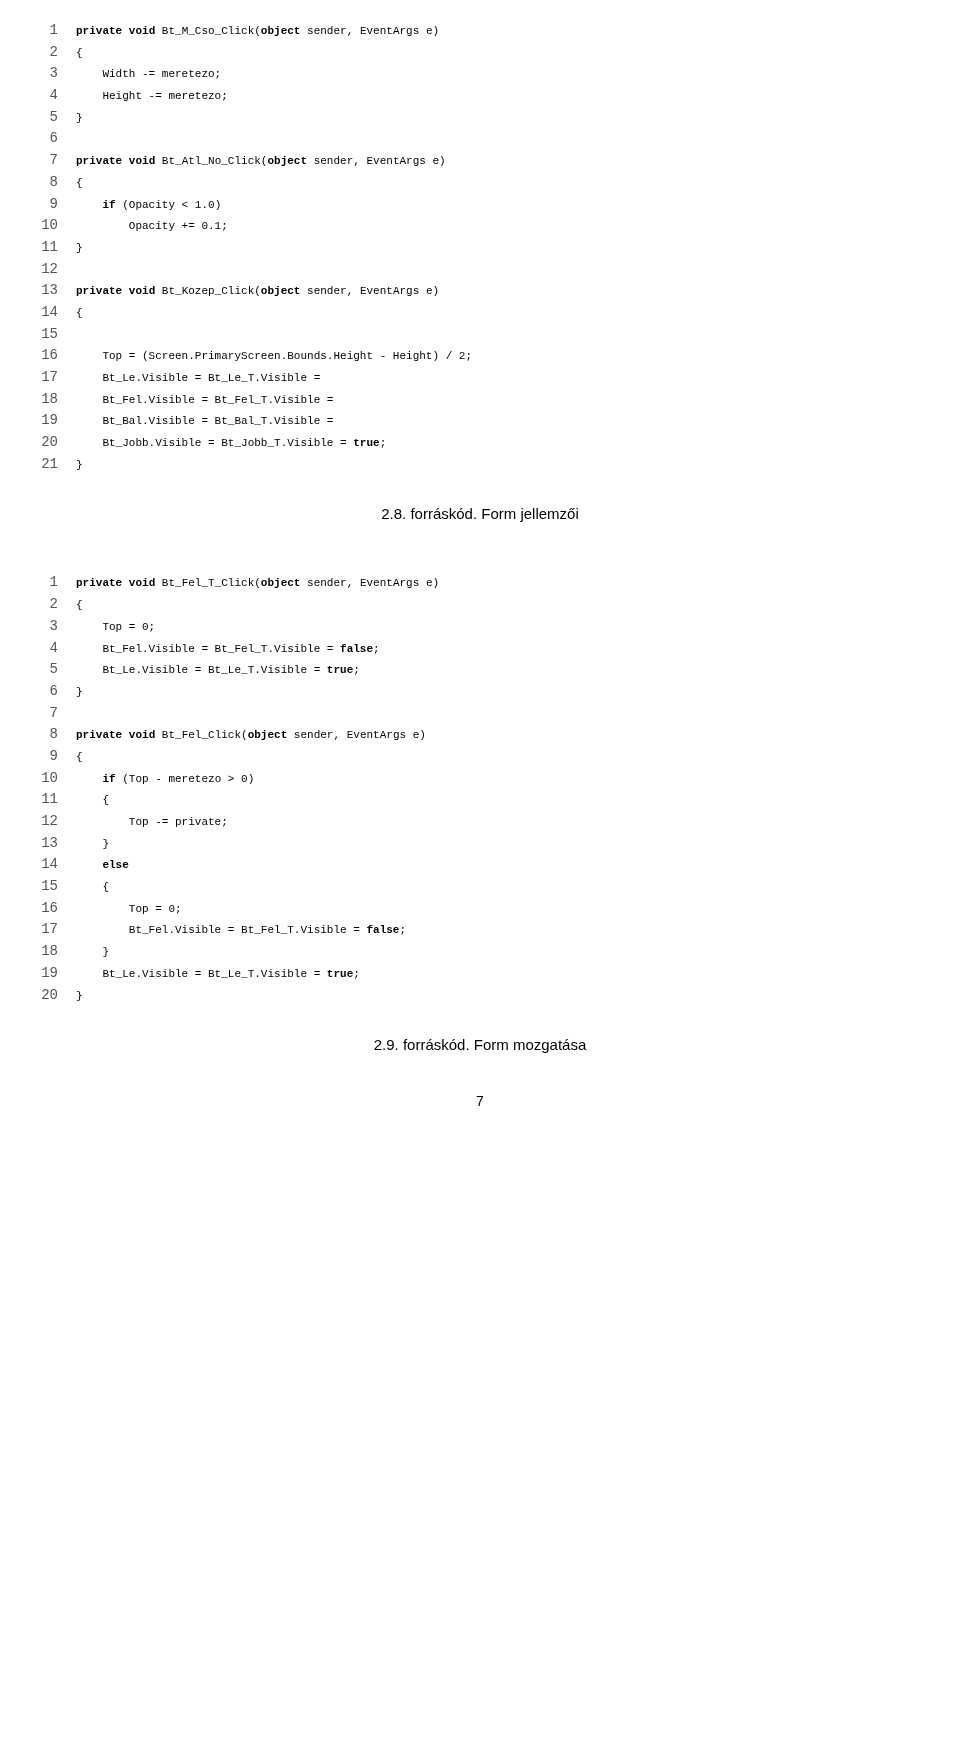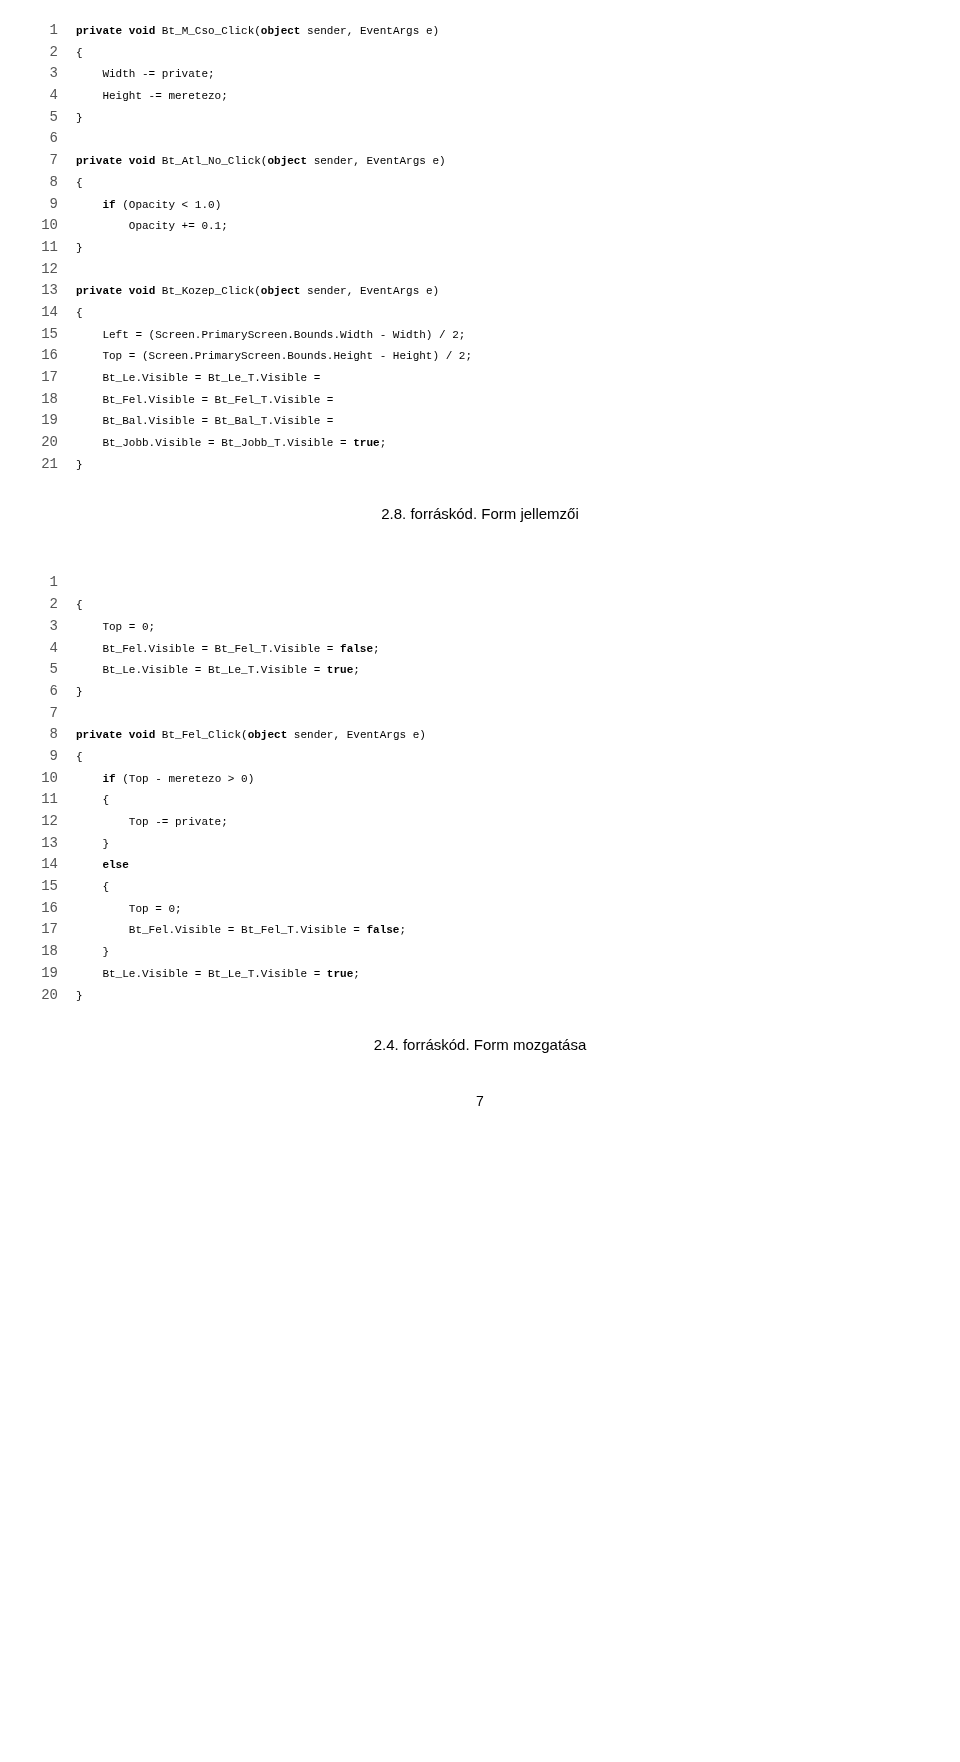--- a/index.html
+++ b/index.html
@@ -76,21 +76,21 @@
     <div class="code-line">
       <span class="line-num">1</span>
       <span class="code-text"><span class="kw">private</span> <span class="kw">void</span> Bt_M_Cso_Click(<span class="kw">object</span> sender, EventArgs e)</span>
     </div>
     <div class="code-line">
       <span class="line-num">2</span>
       <span class="code-text">{</span>
     </div>
     <div class="code-line">
       <span class="line-num">3</span>
-      <span class="code-text">    Width -= private;</span>
+      <span class="code-text">    Width -= meretezo;</span>
     </div>
     <div class="code-line">
       <span class="line-num">4</span>
       <span class="code-text">    Height -= meretezo;</span>
     </div>
     <div class="code-line">
       <span class="line-num">5</span>
       <span class="code-text">}</span>
     </div>
     <div class="code-line">
@@ -124,21 +124,20 @@
     <div class="code-line">
       <span class="line-num">13</span>
       <span class="code-text"><span class="kw">private</span> <span class="kw">void</span> Bt_Kozep_Click(<span class="kw">object</span> sender, EventArgs e)</span>
     </div>
     <div class="code-line">
       <span class="line-num">14</span>
       <span class="code-text">{</span>
     </div>
     <div class="code-line">
       <span class="line-num">15</span>
-      <span class="code-text">    Left = (Screen.PrimaryScreen.Bounds.Width - Width) / 2;</span>
     </div>
     <div class="code-line">
       <span class="line-num">16</span>
       <span class="code-text">    Top = (Screen.PrimaryScreen.Bounds.Height - Height) / 2;</span>
     </div>
     <div class="code-line">
       <span class="line-num">17</span>
       <span class="code-text">    Bt_Le.Visible = Bt_Le_T.Visible =</span>
     </div>
     <div class="code-line">
@@ -160,20 +159,21 @@
 
   </div>
   <div class="caption">2.8. forráskód. Form jellemzői</div>
 </div>
 
 <div style="margin-top: 50px;" class="section">
   <div class="code-block">
 
     <div class="code-line">
       <span class="line-num">1</span>
+      <span class="code-text"><span class="kw">private</span> <span class="kw">void</span> Bt_Fel_T_Click(<span class="kw">object</span> sender, EventArgs e)</span>
     </div>
     <div class="code-line">
       <span class="line-num">2</span>
       <span class="code-text">{</span>
     </div>
     <div class="code-line">
       <span class="line-num">3</span>
       <span class="code-text">    Top = 0;</span>
     </div>
     <div class="code-line">
@@ -239,16 +239,16 @@
     <div class="code-line">
       <span class="line-num">19</span>
       <span class="code-text">    Bt_Le.Visible = Bt_Le_T.Visible = <span class="kw">true</span>;</span>
     </div>
     <div class="code-line">
       <span class="line-num">20</span>
       <span class="code-text">}</span>
     </div>
 
   </div>
-  <div class="caption">2.4. forráskód. Form mozgatása</div>
+  <div class="caption">2.9. forráskód. Form mozgatása</div>
 </div>
 
 <div class="page-num">7</div>
 
 </body></html>

